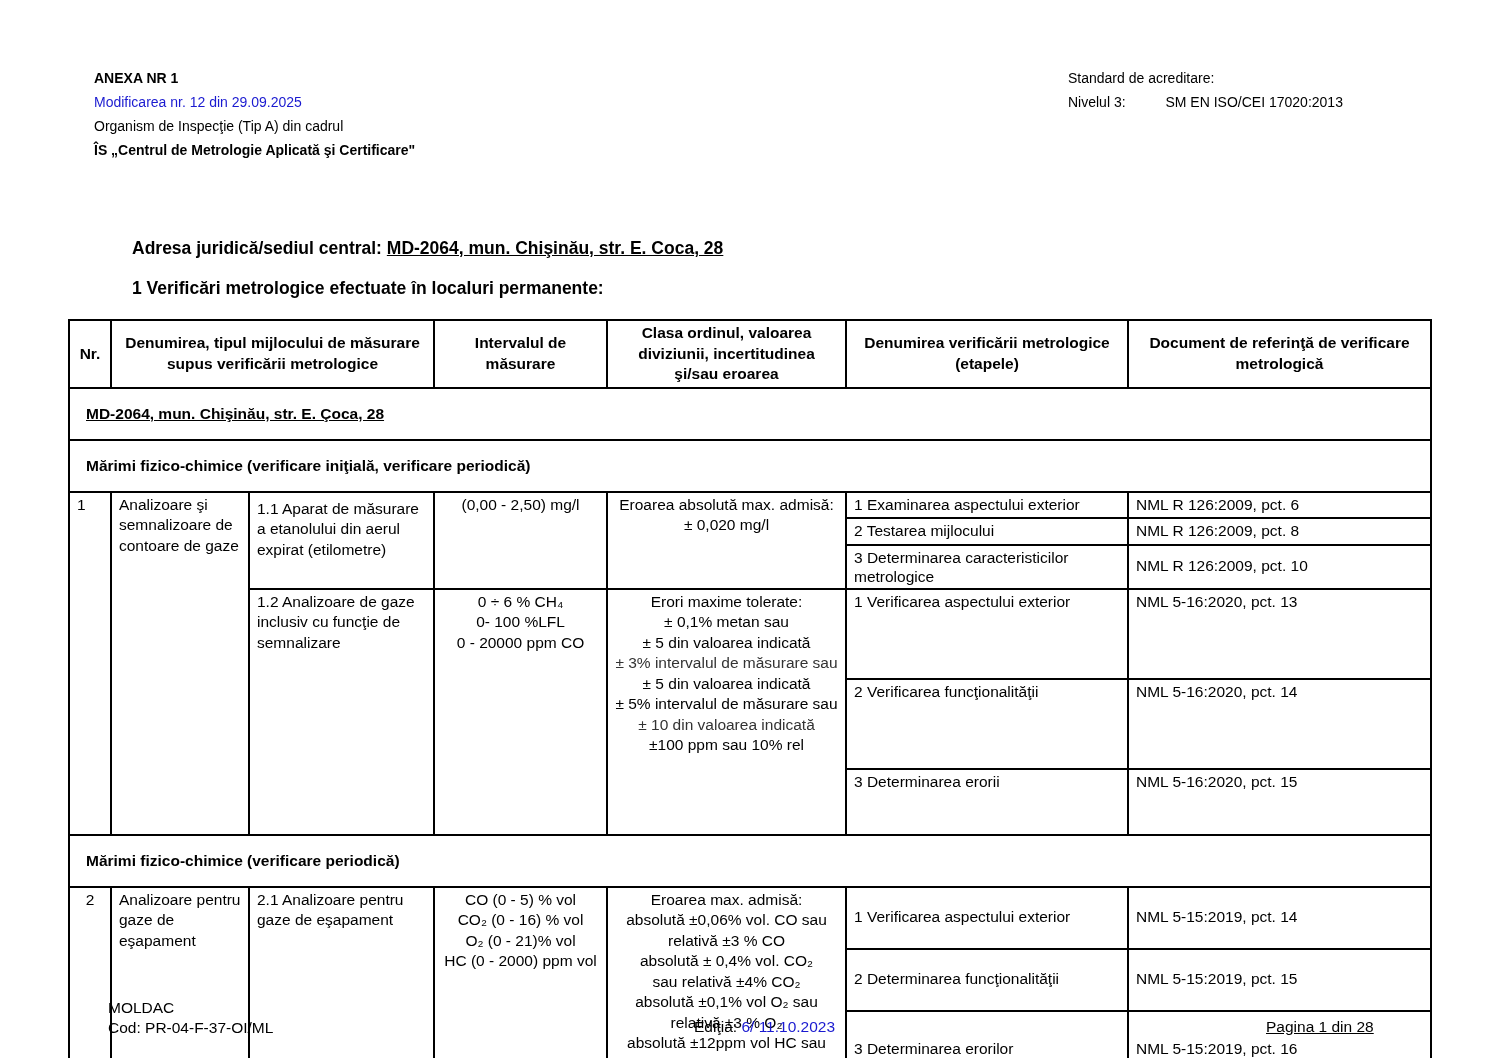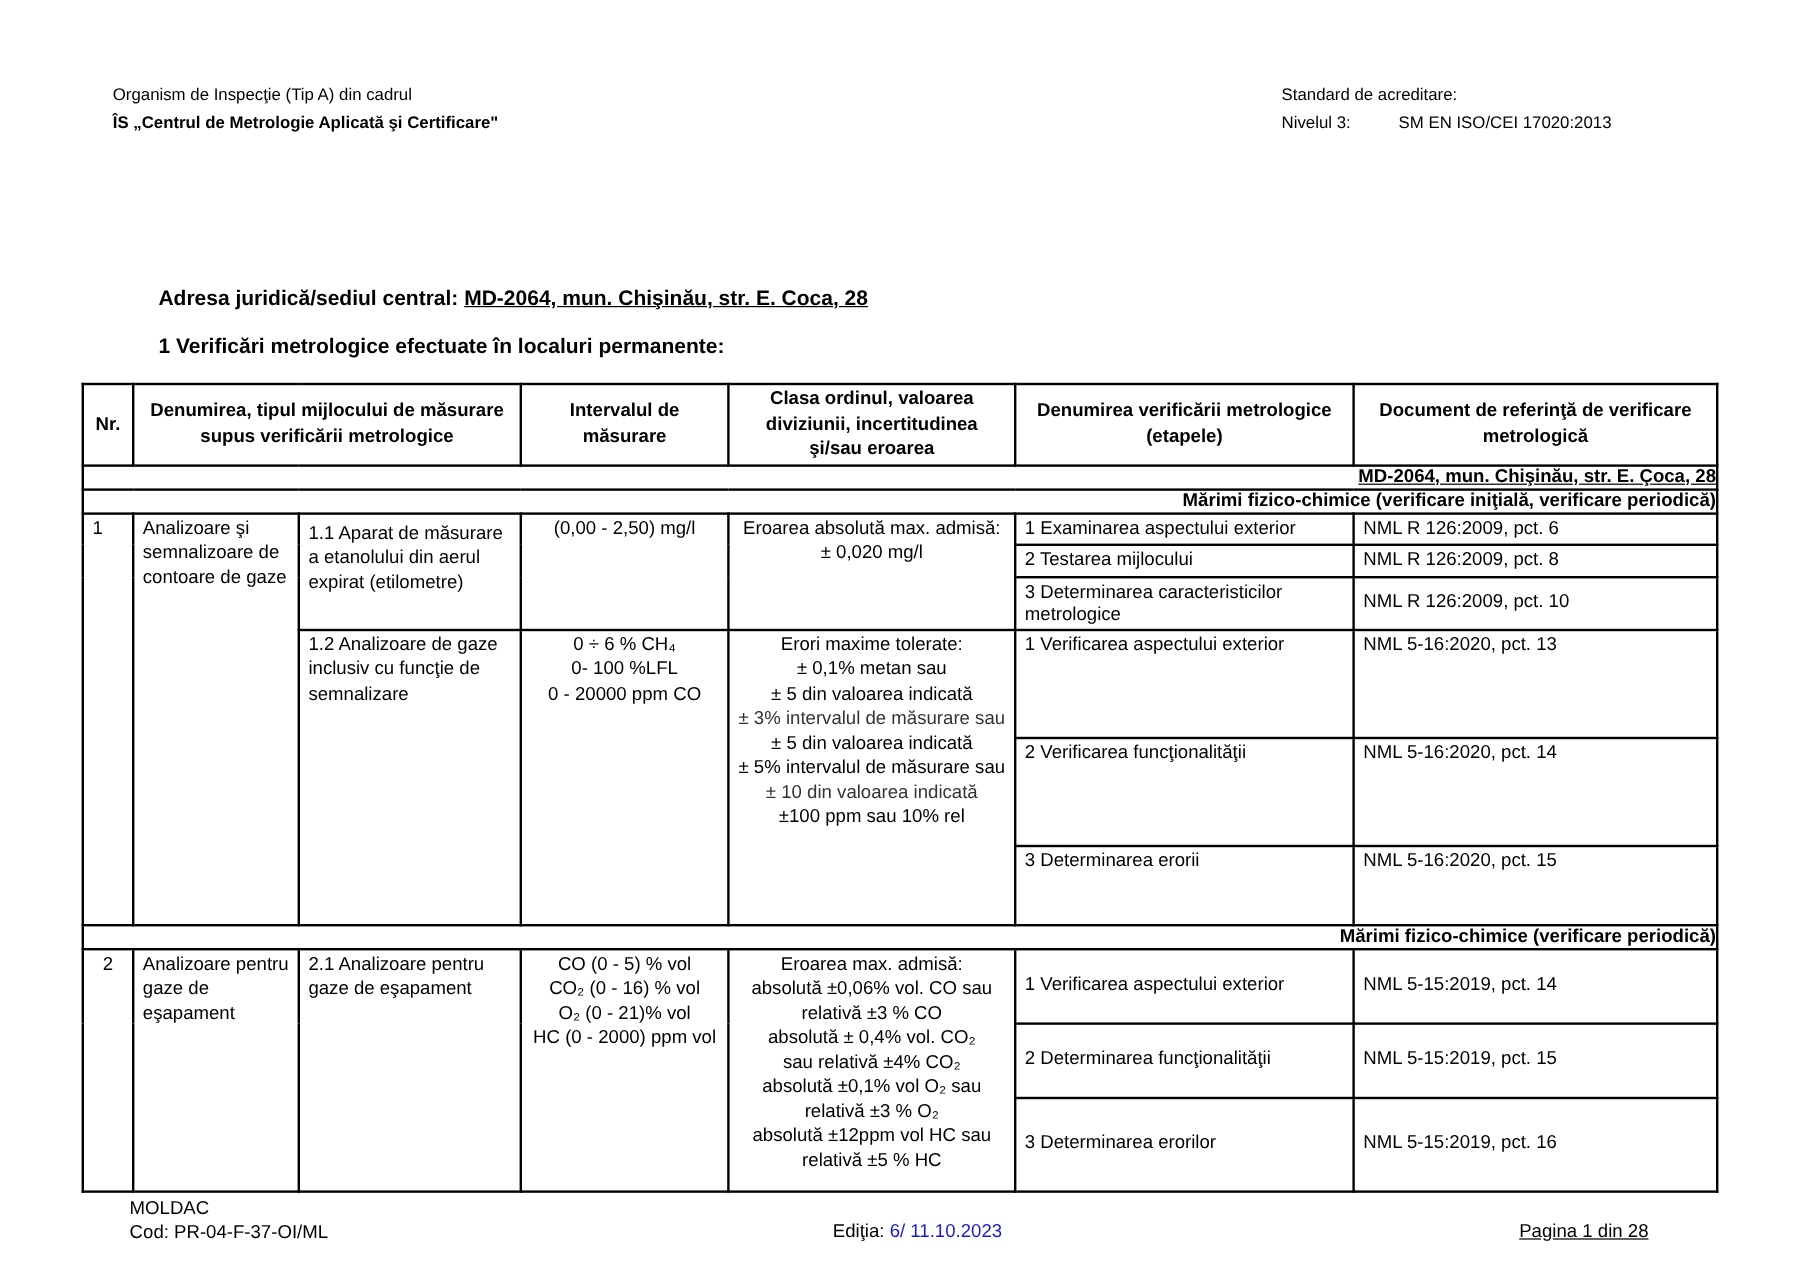--- a/index.html
+++ b/index.html
@@ -10,31 +10,33 @@
     .bold { font-weight: bold; }
     .blue { color: #1a1ad0; }
     .u { text-decoration: underline; }
     .tab-gap { display: inline-block; width: 36px; }
     .addr { position: absolute; left: 132px; top: 238px; font-size: 17.5px; font-weight: bold; }
     .sect { position: absolute; left: 132px; top: 278px; font-size: 17.5px; font-weight: bold; }
     table.main { position: absolute; left: 68px; top: 319px; width: 1362px; border-collapse: collapse; font-size: 15.5px; table-layout: fixed; }
     table.main td, table.main th { border: 2px solid #000; vertical-align: top; padding: 2px 7px; line-height: 20.5px; }
     table.main th { font-weight: bold; text-align: center; vertical-align: middle; }
     .c { text-align: center; }
-    .span-row { text-align: right; font-weight: bold; padding: 0 !important; line-height: 18px !important; }
+    .span-row { text-align: left; font-weight: bold; padding: 16px !important; line-height: 18px !important; }
     .mid { vertical-align: middle !important; }
     .gray { color: #333; }
     .footer-left { position: absolute; left: 108px; top: 998px; font-size: 15.5px; line-height: 20px; }
     .footer-mid { position: absolute; left: 694px; top: 1018px; font-size: 15.5px; }
     .footer-right { position: absolute; left: 1266px; top: 1018px; font-size: 15.5px; text-decoration: underline; }
   </style>
 </head>
 <body>
 
 <div class="hdr-left">
+  <div class="bold">ANEXA NR 1</div>
+  <div class="blue">Modificarea nr. 12 din 29.09.2025</div>
   <div>Organism de Inspecţie (Tip A) din cadrul</div>
   <div class="bold">ÎS „Centrul de Metrologie Aplicată şi Certificare"</div>
 </div>
 
 <div class="hdr-right">
   <div>Standard de acreditare:</div>
   <div>
     <span>Nivelul 3:</span><span class="tab-gap"></span>
     <span>SM EN ISO/CEI 17020:2013</span>
   </div>

